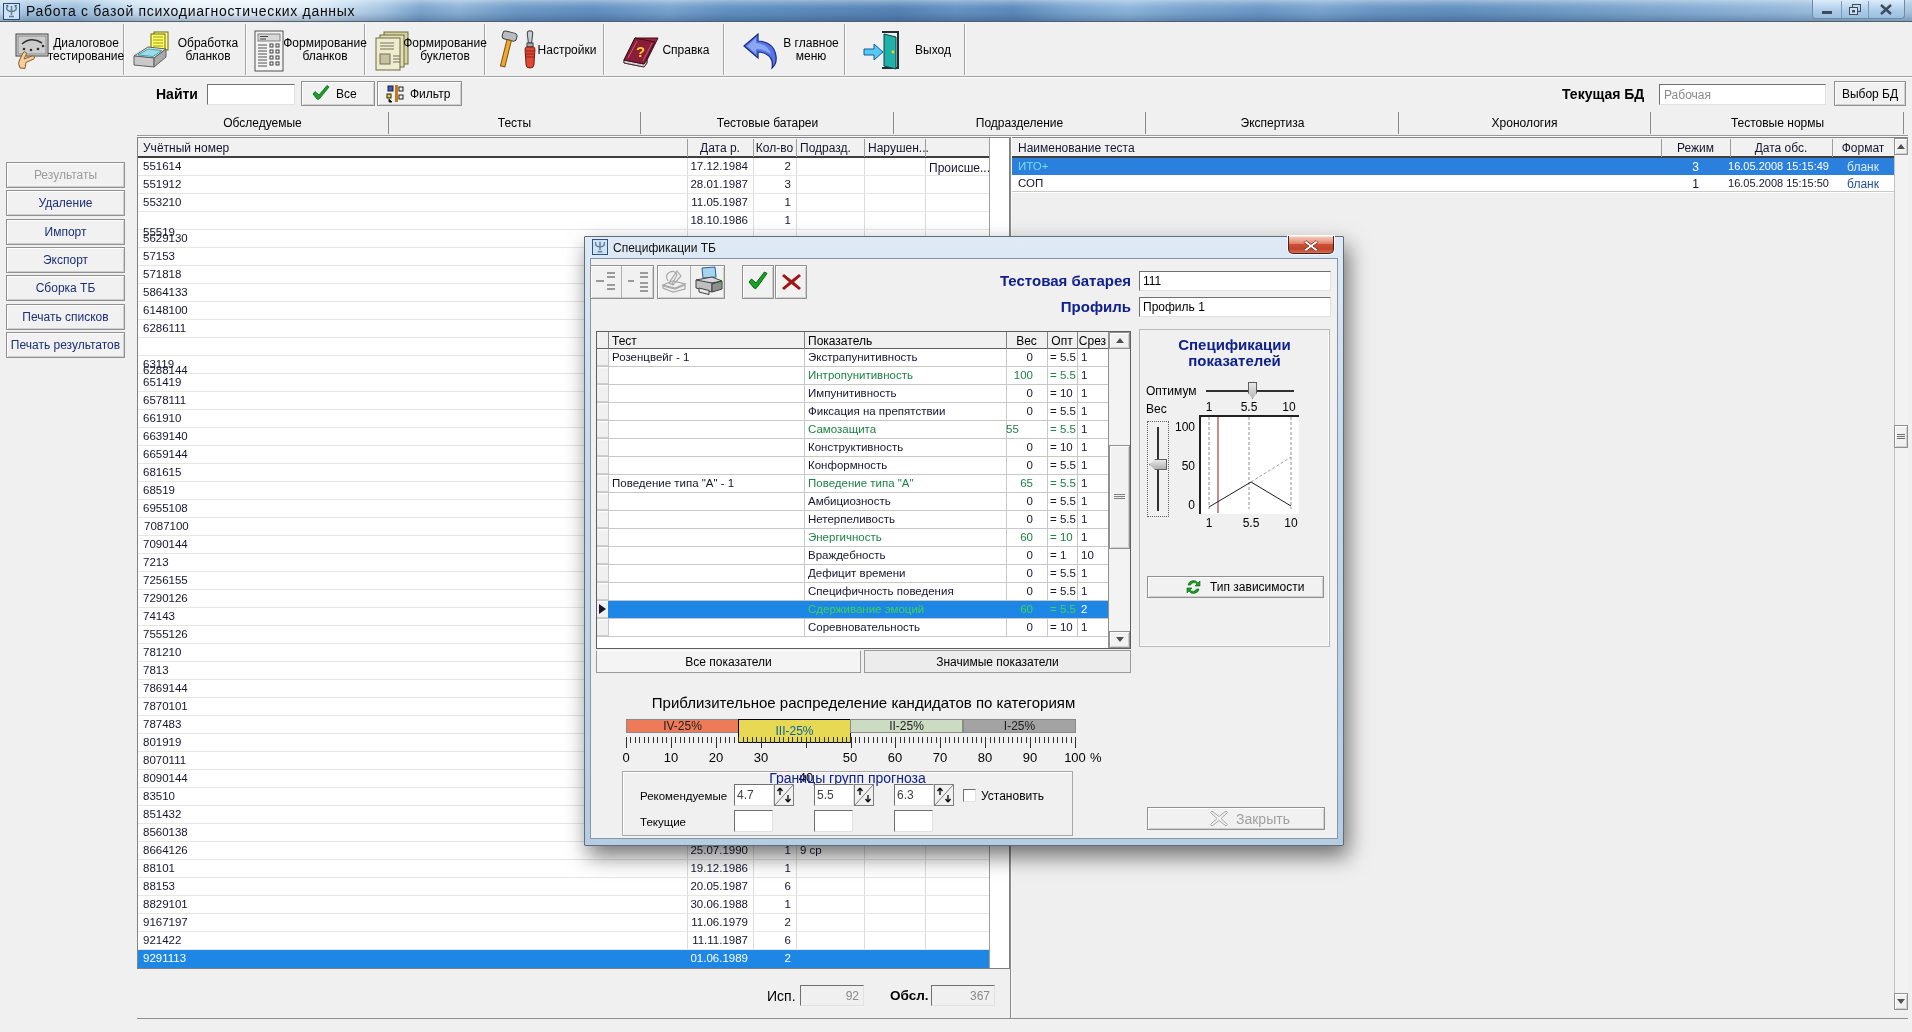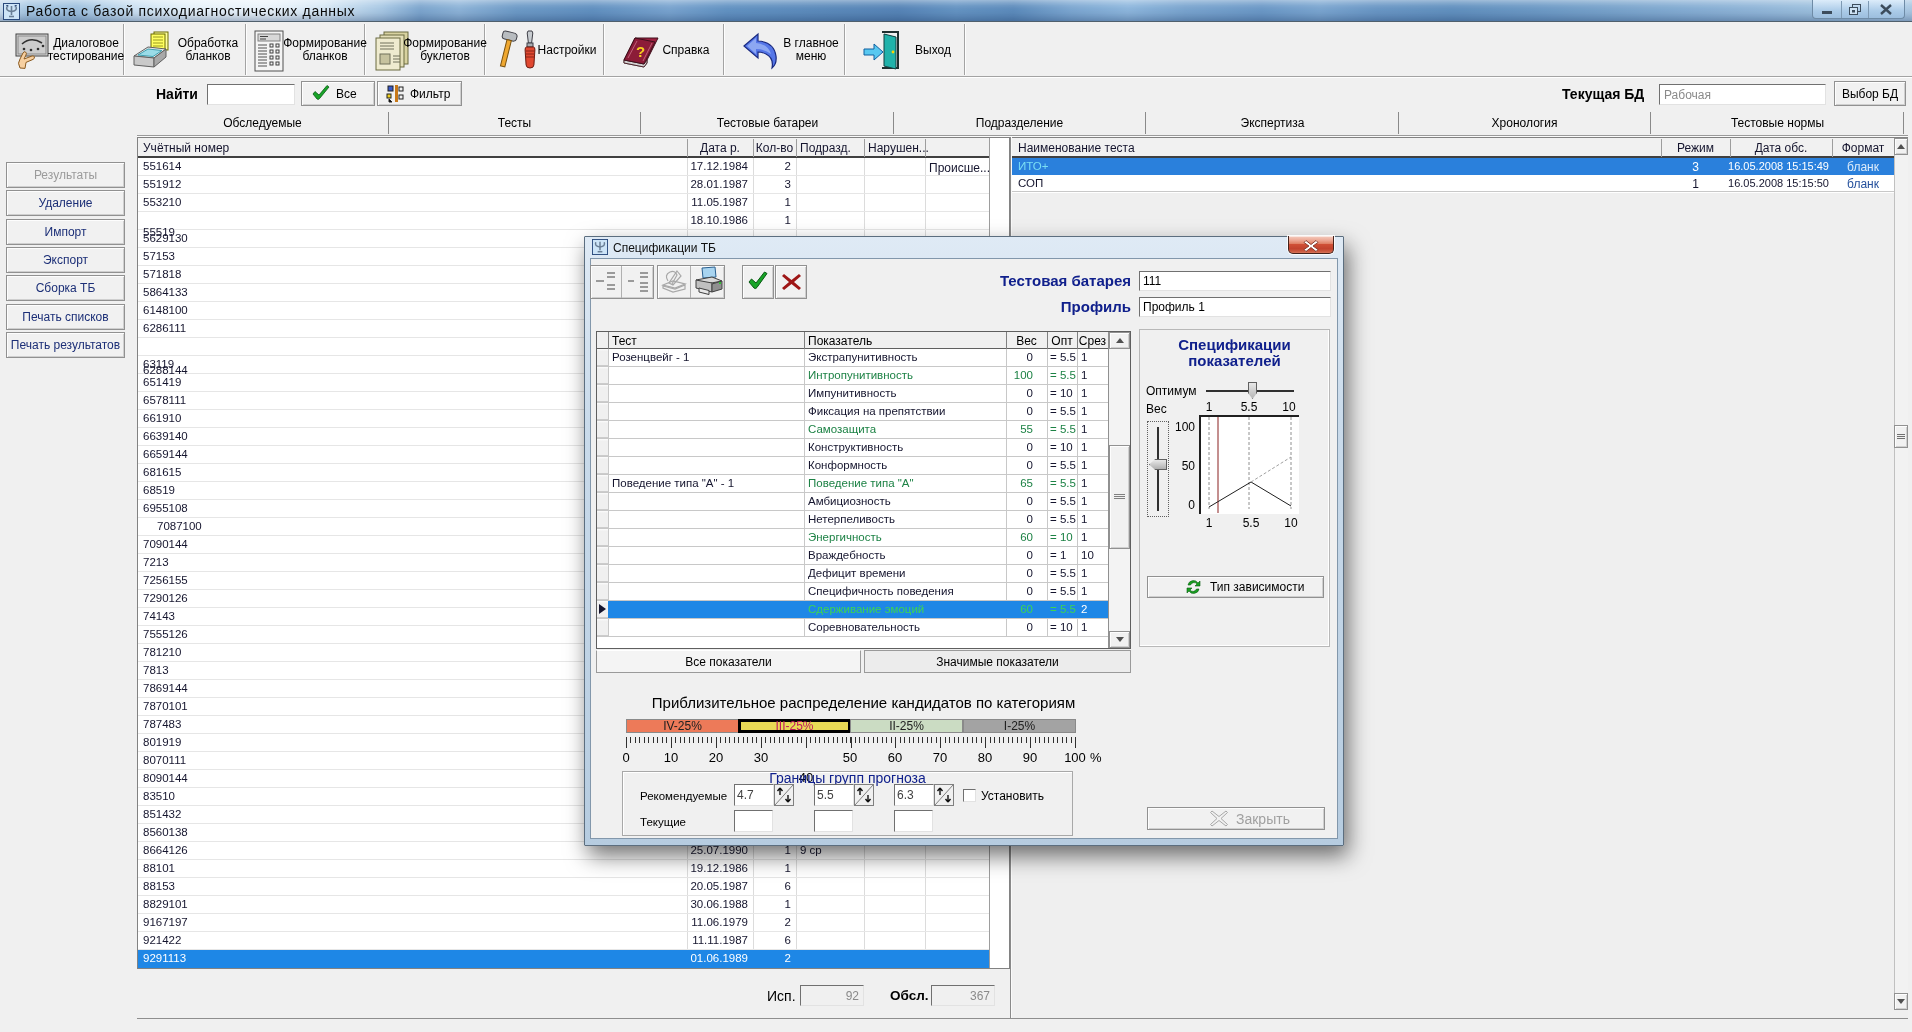--- a/index.html
+++ b/index.html
@@ -227,21 +227,21 @@
 <div class="abs" style="left:143px;top:340px;font-size:11.5px;color:#15152e;margin-top:24px;">6288144</div>
 <div class="abs" style="left:143px;top:358px;font-size:11.5px;color:#15152e;">63119</div>
 <div class="abs" style="left:143px;top:376px;font-size:11.5px;color:#15152e;">651419</div>
 <div class="abs" style="left:143px;top:394px;font-size:11.5px;color:#15152e;">6578111</div>
 <div class="abs" style="left:143px;top:412px;font-size:11.5px;color:#15152e;">661910</div>
 <div class="abs" style="left:143px;top:430px;font-size:11.5px;color:#15152e;">6639140</div>
 <div class="abs" style="left:143px;top:448px;font-size:11.5px;color:#15152e;">6659144</div>
 <div class="abs" style="left:143px;top:466px;font-size:11.5px;color:#15152e;">681615</div>
 <div class="abs" style="left:143px;top:484px;font-size:11.5px;color:#15152e;">68519</div>
 <div class="abs" style="left:143px;top:502px;font-size:11.5px;color:#15152e;">6955108</div>
-<div class="abs" style="left:157px;top:520px;font-size:11.5px;color:#15152e;text-align:right;">7087100</div>
+<div class="abs" style="left:144px;top:520px;font-size:11.5px;color:#15152e;text-align:right;">7087100</div>
 <div class="abs" style="left:143px;top:538px;font-size:11.5px;color:#15152e;">7090144</div>
 <div class="abs" style="left:143px;top:556px;font-size:11.5px;color:#15152e;">7213</div>
 <div class="abs" style="left:143px;top:574px;font-size:11.5px;color:#15152e;">7256155</div>
 <div class="abs" style="left:143px;top:592px;font-size:11.5px;color:#15152e;">7290126</div>
 <div class="abs" style="left:143px;top:610px;font-size:11.5px;color:#15152e;">74143</div>
 <div class="abs" style="left:143px;top:628px;font-size:11.5px;color:#15152e;">7555126</div>
 <div class="abs" style="left:143px;top:646px;font-size:11.5px;color:#15152e;">781210</div>
 <div class="abs" style="left:143px;top:664px;font-size:11.5px;color:#15152e;">7813</div>
 <div class="abs" style="left:143px;top:682px;font-size:11.5px;color:#15152e;">7869144</div>
 <div class="abs" style="left:143px;top:700px;font-size:11.5px;color:#15152e;">7870101</div>
@@ -421,21 +421,21 @@
 <div class="abs" style="left:1081px;top:369px;font-size:11.5px;color:#15152e;">1</div>
 <div class="abs" style="left:808px;top:387px;font-size:11.5px;color:#15152e;">Импунитивность</div>
 <div class="abs" style="left:1006px;top:387px;width:27px;text-align:right;font-size:11.5px;color:#15152e;">0</div>
 <div class="abs" style="left:1050px;top:387px;font-size:11.5px;color:#15152e;">= 10</div>
 <div class="abs" style="left:1081px;top:387px;font-size:11.5px;color:#15152e;">1</div>
 <div class="abs" style="left:808px;top:405px;font-size:11.5px;color:#15152e;">Фиксация на препятствии</div>
 <div class="abs" style="left:1006px;top:405px;width:27px;text-align:right;font-size:11.5px;color:#15152e;">0</div>
 <div class="abs" style="left:1050px;top:405px;font-size:11.5px;color:#15152e;">= 5.5</div>
 <div class="abs" style="left:1081px;top:405px;font-size:11.5px;color:#15152e;">1</div>
 <div class="abs" style="left:808px;top:423px;font-size:11.5px;color:#1d8245;">Самозащита</div>
-<div class="abs" style="left:1006px;top:423px;width:27px;text-align:right;font-size:11.5px;color:#1d8245;">55</div>
+<div class="abs" style="left:1006px;top:423px;width:27px;font-size:11.5px;color:#1d8245;">55</div>
 <div class="abs" style="left:1050px;top:423px;font-size:11.5px;color:#1d8245;">= 5.5</div>
 <div class="abs" style="left:1081px;top:423px;font-size:11.5px;color:#15152e;">1</div>
 <div class="abs" style="left:808px;top:441px;font-size:11.5px;color:#15152e;">Конструктивность</div>
 <div class="abs" style="left:1006px;top:441px;width:27px;text-align:right;font-size:11.5px;color:#15152e;">0</div>
 <div class="abs" style="left:1050px;top:441px;font-size:11.5px;color:#15152e;">= 10</div>
 <div class="abs" style="left:1081px;top:441px;font-size:11.5px;color:#15152e;">1</div>
 <div class="abs" style="left:808px;top:459px;font-size:11.5px;color:#15152e;">Конформность</div>
 <div class="abs" style="left:1006px;top:459px;width:27px;text-align:right;font-size:11.5px;color:#15152e;">0</div>
 <div class="abs" style="left:1050px;top:459px;font-size:11.5px;color:#15152e;">= 5.5</div>
 <div class="abs" style="left:1081px;top:459px;font-size:11.5px;color:#15152e;">1</div>
@@ -484,21 +484,21 @@
   </div>
 <div class="btn cc" style="left:1109px;top:631px;width:21px;height:17px;">
     <div style="width:0;height:0;border-left:4px solid transparent;border-right:4px solid transparent;border-top:5px solid #505050;"></div>
   </div>
 <div class="btn" style="left:1109px;top:445px;width:21px;height:104px;"></div>
 <div class="abs" style="left:1114px;top:494px;width:11px;height:1px;background:#808080;box-shadow:0 2px 0 #808080,0 4px 0 #808080;"></div>
 <div class="abs cc" style="left:596px;top:650px;width:265px;height:23px;background:#f4f4f4;border:1px solid #9a9a9a;border-top:1px solid #fff;font-size:12px;">Все показатели</div>
 <div class="abs cc" style="left:864px;top:650px;width:267px;height:23px;background:#ececec;border:1px solid #9a9a9a;font-size:12px;">Значимые показатели</div>
 <div class="abs" style="left:596px;top:694px;width:535px;text-align:center;font-size:15px;">Приблизительное распределение кандидатов по категориям</div>
 <div class="abs cc" style="left:626px;top:719px;width:113px;height:14px;background:#ed7a59;border:1px solid #8a8a8a;font-size:12px;color:#202020;">IV-25%</div>
-<div class="abs cc" style="left:738px;top:719px;width:113px;height:14px;background:#e8d955;border:3px solid #000000;font-size:12px;color:#be185d;">III-25%</div>
+<div class="abs cc" style="left:738px;top:719px;width:113px;height:24px;background:#e8d955;border:1px solid #000000;font-size:12px;color:#0369a1;">III-25%</div>
 <div class="abs cc" style="left:850px;top:719px;width:113px;height:14px;background:#cbdcc3;border:1px solid #8a8a8a;font-size:12px;color:#202020;">II-25%</div>
 <div class="abs cc" style="left:963px;top:719px;width:113px;height:14px;background:#a3a3a3;border:1px solid #8a8a8a;font-size:12px;color:#202020;">I-25%</div>
 <div class="abs" style="left:626px;top:737px;width:450px;height:6px;background:repeating-linear-gradient(90deg,#303030 0px,#303030 1px,transparent 1px,transparent 4.49px);"></div>
 <div class="abs" style="left:626px;top:737px;width:450px;height:11px;background:repeating-linear-gradient(90deg,#303030 0px,#303030 1px,transparent 1px,transparent 44.9px);"></div>
 <div class="abs" style="left:606px;top:750px;width:40px;text-align:center;font-size:13px;">0</div>
 <div class="abs" style="left:651px;top:750px;width:40px;text-align:center;font-size:13px;">10</div>
 <div class="abs" style="left:696px;top:750px;width:40px;text-align:center;font-size:13px;">20</div>
 <div class="abs" style="left:741px;top:750px;width:40px;text-align:center;font-size:13px;">30</div>
 <div class="abs" style="left:786px;top:750px;width:40px;text-align:center;font-size:13px;margin-top:20px;">40</div>
 <div class="abs" style="left:830px;top:750px;width:40px;text-align:center;font-size:13px;">50</div>

